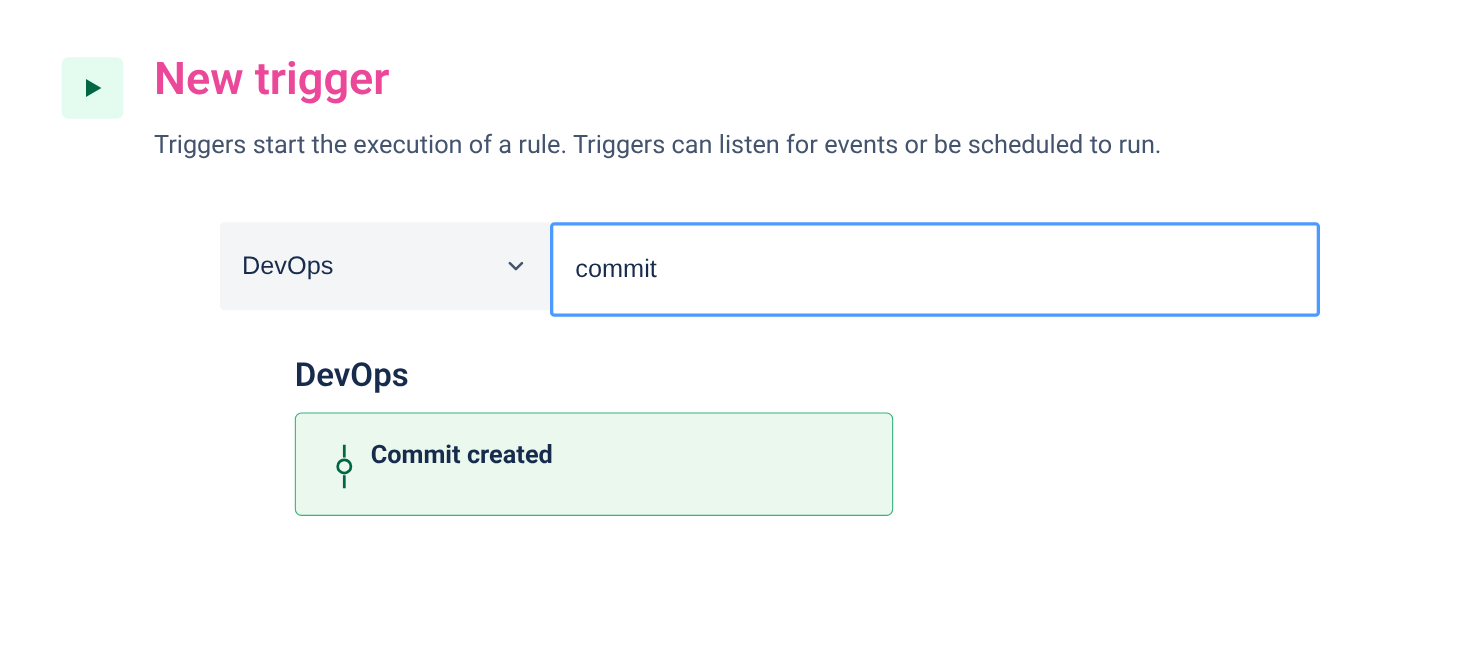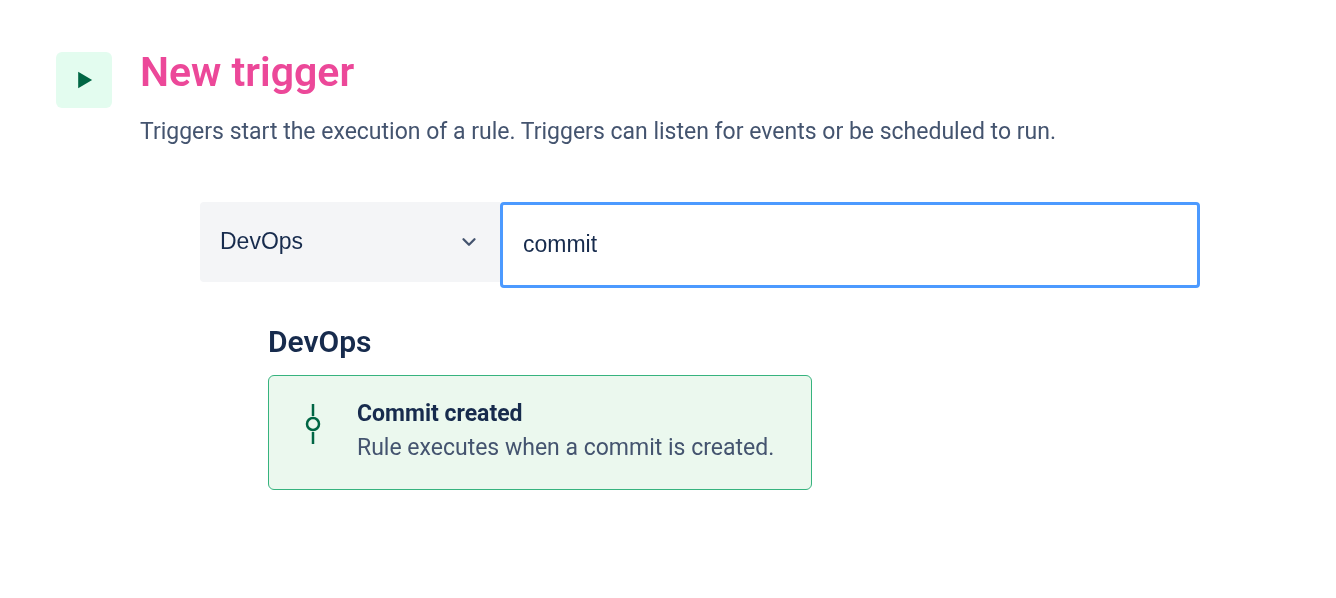--- a/index.html
+++ b/index.html
@@ -91,21 +91,21 @@
       margin-bottom: 16px;
     }
     .trigger-card {
       background: #EBF8EE;
       border: 1.5px solid #36B37E;
       border-radius: 6px;
       padding: 24px 28px;
       width: 544px;
       display: flex;
       align-items: flex-start;
-      gap: 28px;
+      gap: 8px;
     }
     .commit-icon-col {
       flex-shrink: 0;
       width: 32px;
       display: flex;
       justify-content: center;
       padding-top: 4px;
     }
     .trigger-card-text {
       flex: 1;
@@ -150,18 +150,17 @@
       <div class="trigger-card">
         <div class="commit-icon-col">
           <svg width="16" height="40" viewBox="0 0 16 40" fill="none">
             <line x1="8" y1="0" x2="8" y2="12" stroke="#006644" stroke-width="2.5"></line>
             <circle cx="8" cy="20" r="6" fill="none" stroke="#006644" stroke-width="2.5"></circle>
             <line x1="8" y1="28" x2="8" y2="40" stroke="#006644" stroke-width="2.5"></line>
           </svg>
         </div>
         <div class="trigger-card-text">
           <div class="trigger-card-title">Commit created</div>
-          <div class="trigger-card-desc">Rule executes when a commit is created.</div>
         </div>
       </div>
     </div>
   </div>
 </div>
 
 </body></html>

